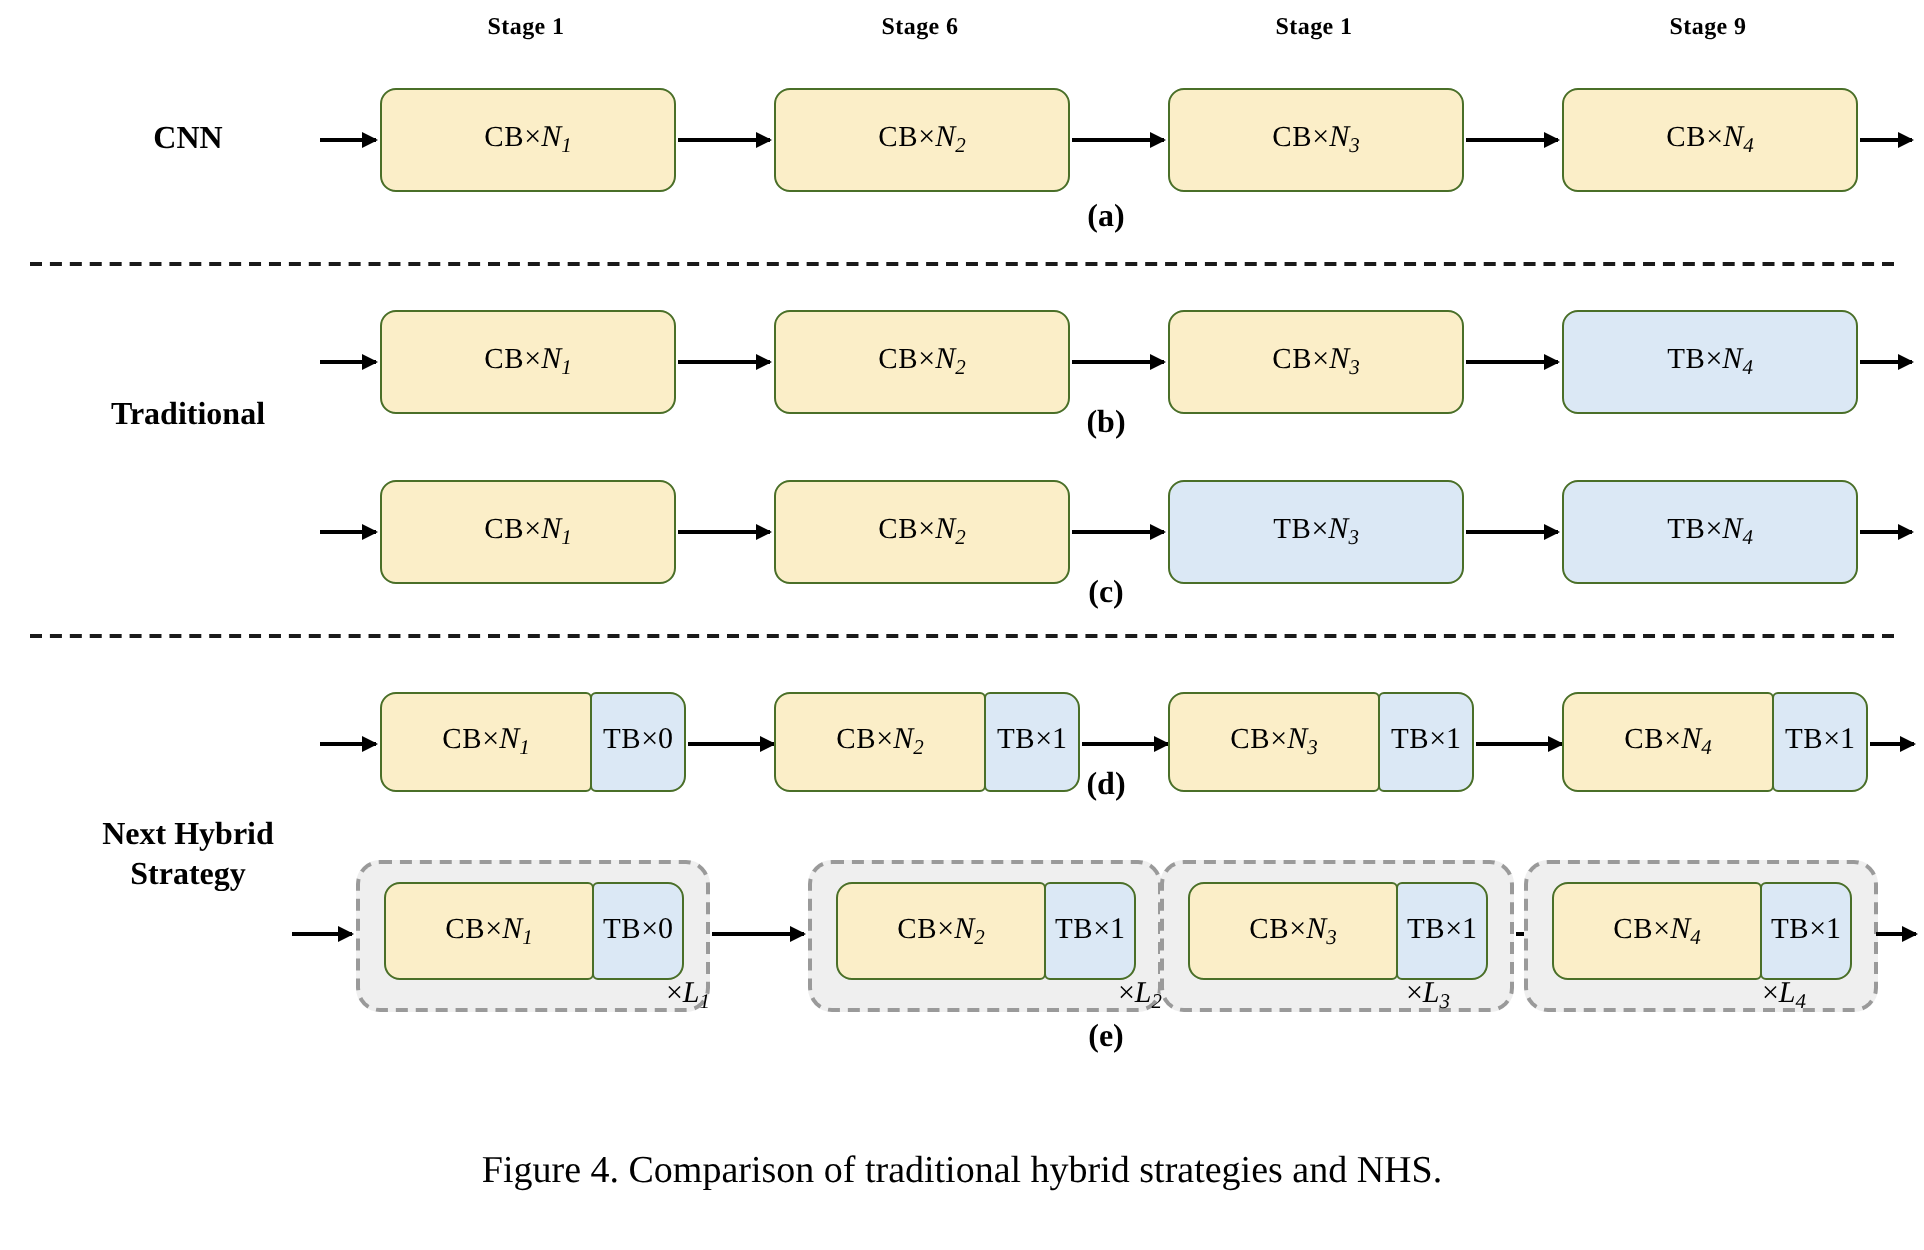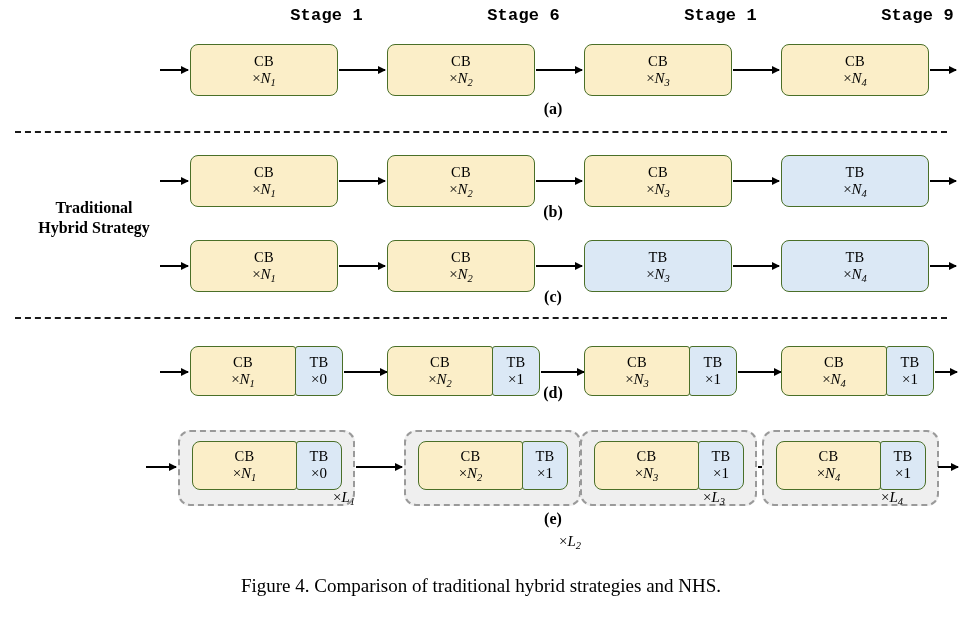--- a/index.html
+++ b/index.html
@@ -20,25 +20,24 @@
     left: 0; top: 0;
     width: 962px;
     height: 625px;
   }
 
   
   .stage-header {
     position: absolute;
     top: 6px;
     width: 200px;
-    text-align: right;
+    text-align: center;
     font-weight: bold;
-    font-size: 17px;
+    font-size: 12px;
     letter-spacing: 0.2px;
-    font-family: Liberation Mono, monospace;
   }
 
   
   .group-label {
     position: absolute;
     left: 6px;
     width: 176px;
     text-align: center;
     font-weight: bold;
     font-size: 16px;
@@ -63,21 +62,21 @@
     font-size: 16px;
   }
 
   
   .block {
     position: absolute;
     box-sizing: border-box;
     border: 1.6px solid #4a6f28;
     border-radius: 8px;
     display: flex;
-    flex-direction: column;
+    flex-direction: row;
     align-items: center;
     justify-content: center;
     line-height: 1.18;
   }
   .block .b-name {
     font-size: 14.5px;
     letter-spacing: 0.3px;
   }
   .block .b-count {
     font-size: 15px;
@@ -152,26 +151,30 @@
 </head>
 <body>
 
 <div id="figure-root">
 
   <div class="stage-header" style="left:163px;">Stage 1</div>
   <div class="stage-header" style="left:360px;">Stage 6</div>
   <div class="stage-header" style="left:557px;">Stage 1</div>
   <div class="stage-header" style="left:754px;">Stage 9</div>
 
+  <div class="group-label" style="top:60px;">CNN</div>
 
   <div class="group-label" style="top:198px;">
     <div>Traditional</div>
-    <div>Hybrid Strategy</div>
-  </div>
-
+  </div>
+
+  <div class="group-label" style="top:408px;">
+    <div>Next Hybrid</div>
+    <div>Strategy</div>
+  </div>
 
   <div class="divider" style="top:131px;"></div>
   <div class="divider" style="top:317px;"></div>
 
   <div class="arrow" style="left:160px; top:69px; width:28px;"></div>
   <div class="block cb" style="left:190px; top:44px; width:148px; height:52px;">
     <span class="b-name">CB</span>
     <span class="b-count"><span>×</span><i>N</i><sub>1</sub></span>
   </div>
   <div class="arrow" style="left:339px; top:69px; width:46px;"></div>
@@ -298,21 +301,21 @@
 
   <div class="group-box" style="left:404px; top:430px; width:177px; height:76px;"></div>
   <div class="block cb pair-cb" style="left:418px; top:441px; width:105px; height:49px;">
     <span class="b-name">CB</span>
     <span class="b-count"><span>×</span><i>N</i><sub>2</sub></span>
   </div>
   <div class="block tb pair-tb" style="left:522px; top:441px; width:46px; height:49px;">
     <span class="b-name">TB</span>
     <span class="b-count">×1</span>
   </div>
-  <div class="group-count" style="left:404px; top:489px; width:177px;margin-top:44px;"><span>×</span><i>L</i><sub>2</sub></div>
+  <div class="group-count" style="left:404px; top:489px; width:177px;"><span>×</span><i>L</i><sub>2</sub></div>
   <div class="arrow" style="left:582px; top:466px; width:46px;"></div>
 
   <div class="group-box" style="left:580px; top:430px; width:177px; height:76px;"></div>
   <div class="block cb pair-cb" style="left:594px; top:441px; width:105px; height:49px;">
     <span class="b-name">CB</span>
     <span class="b-count"><span>×</span><i>N</i><sub>3</sub></span>
   </div>
   <div class="block tb pair-tb" style="left:698px; top:441px; width:46px; height:49px;">
     <span class="b-name">TB</span>
     <span class="b-count">×1</span>

